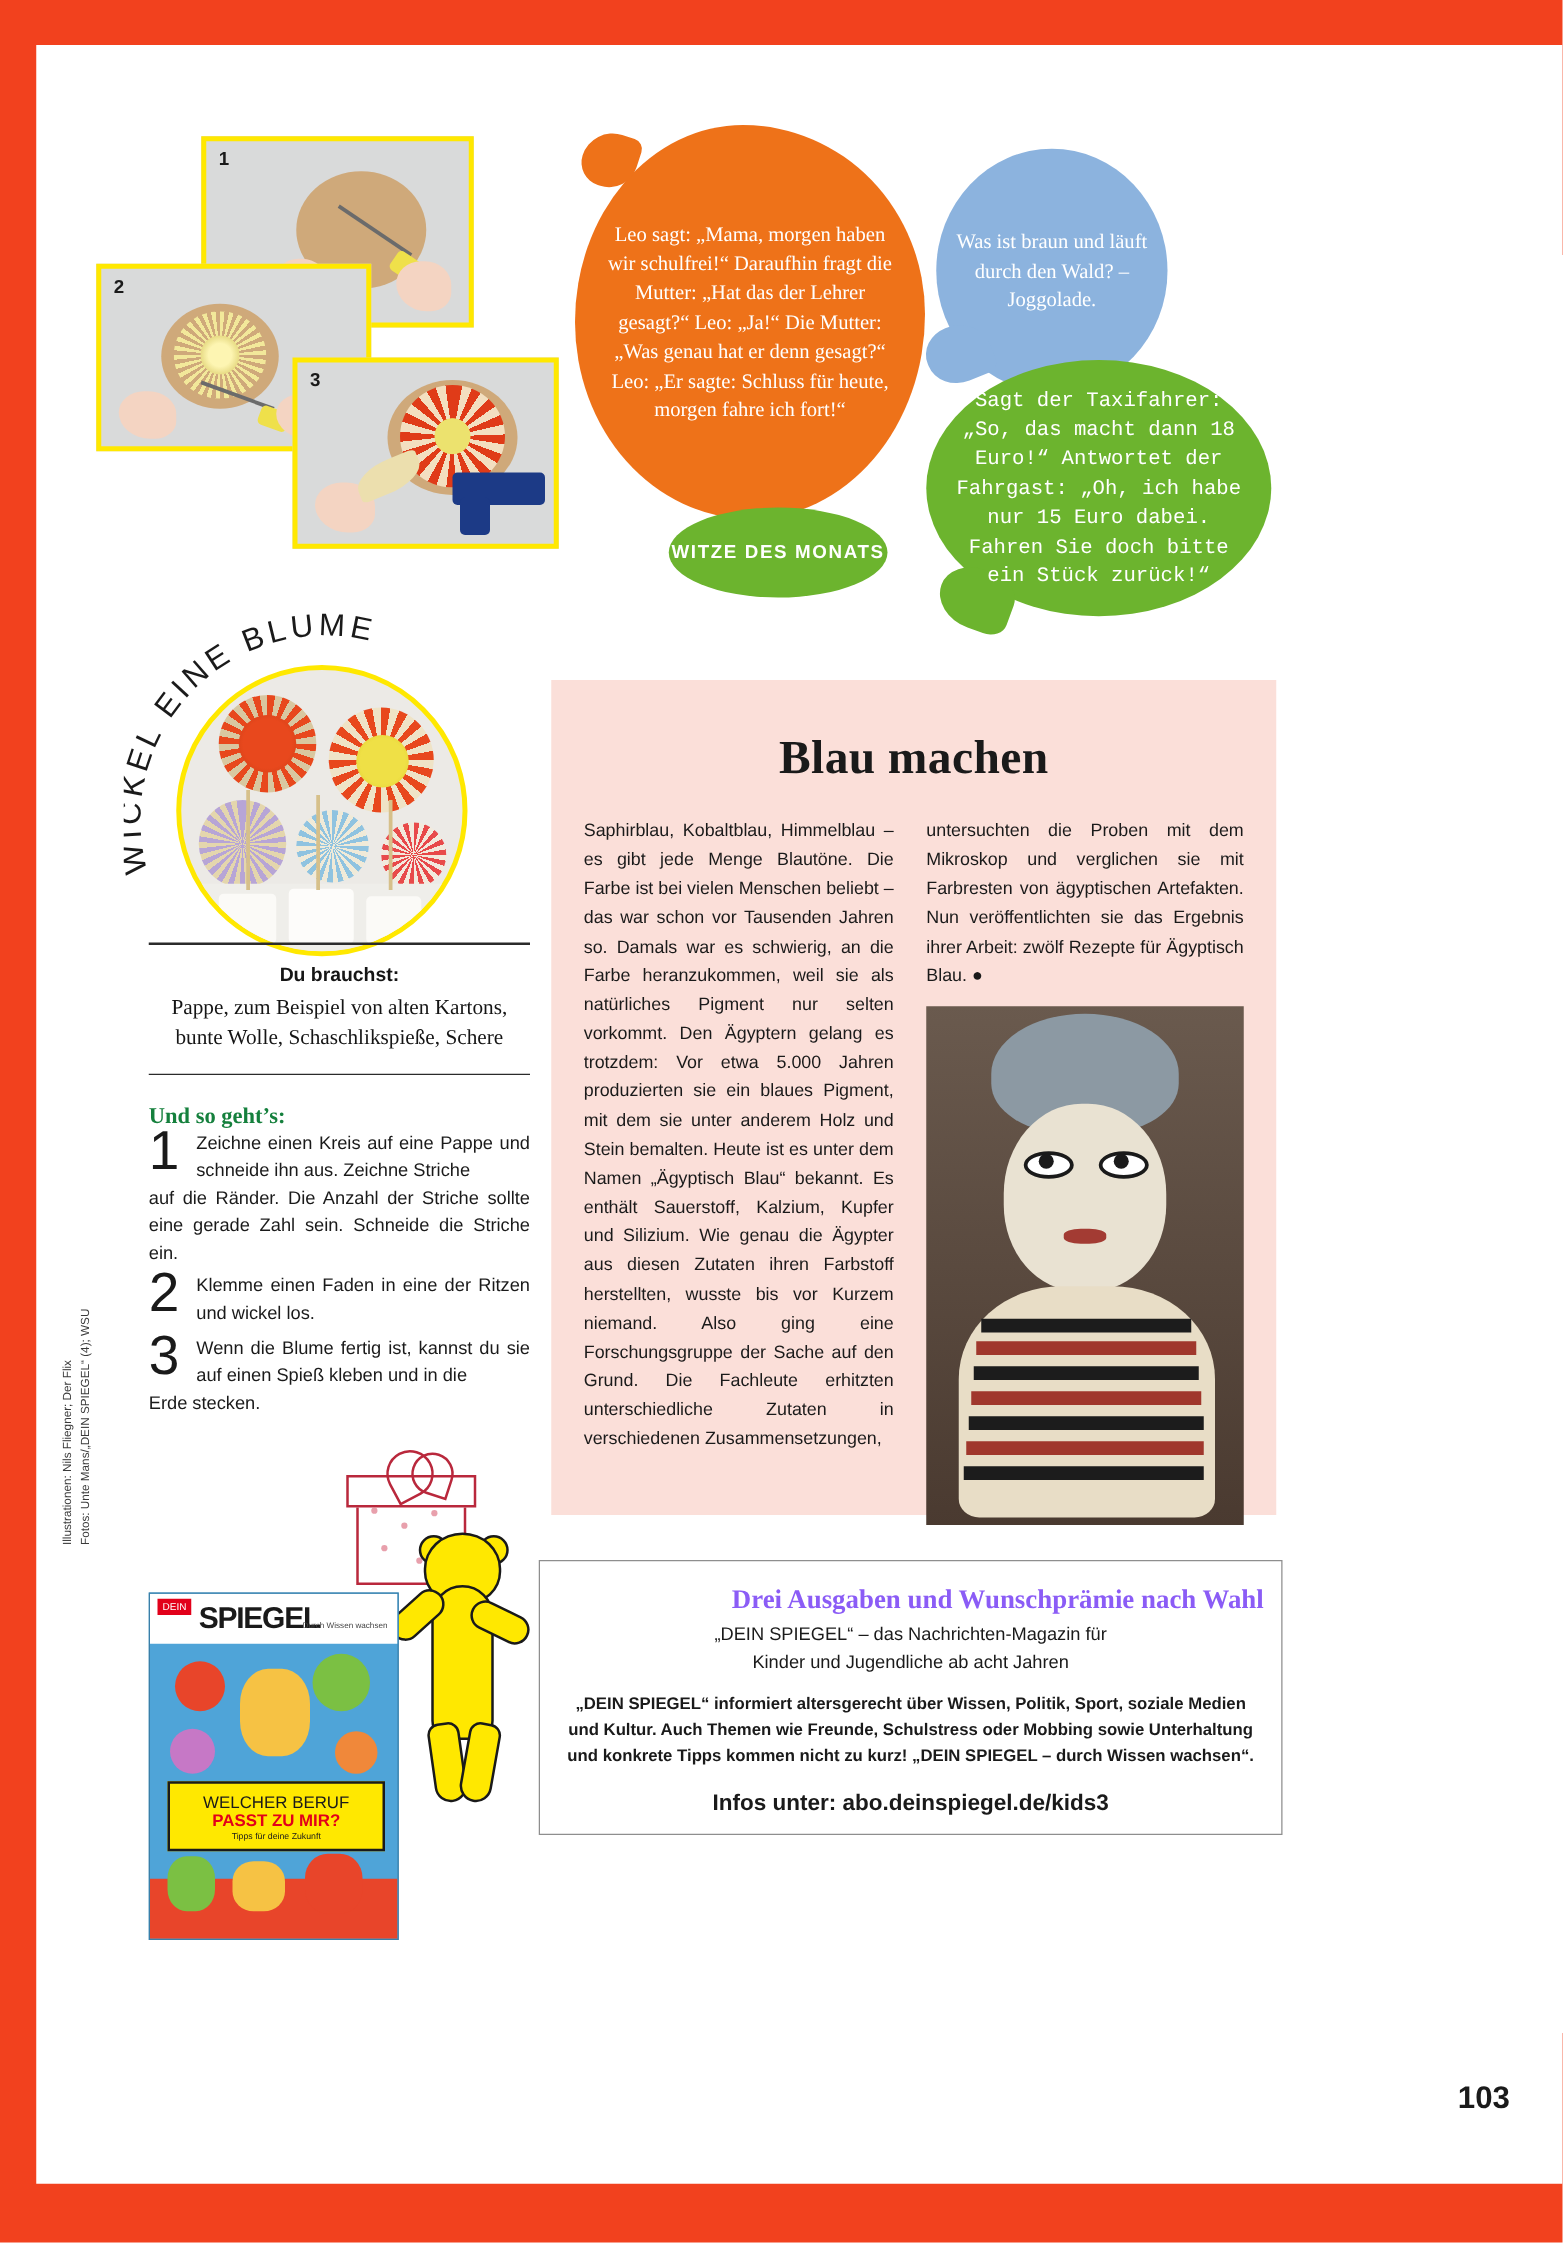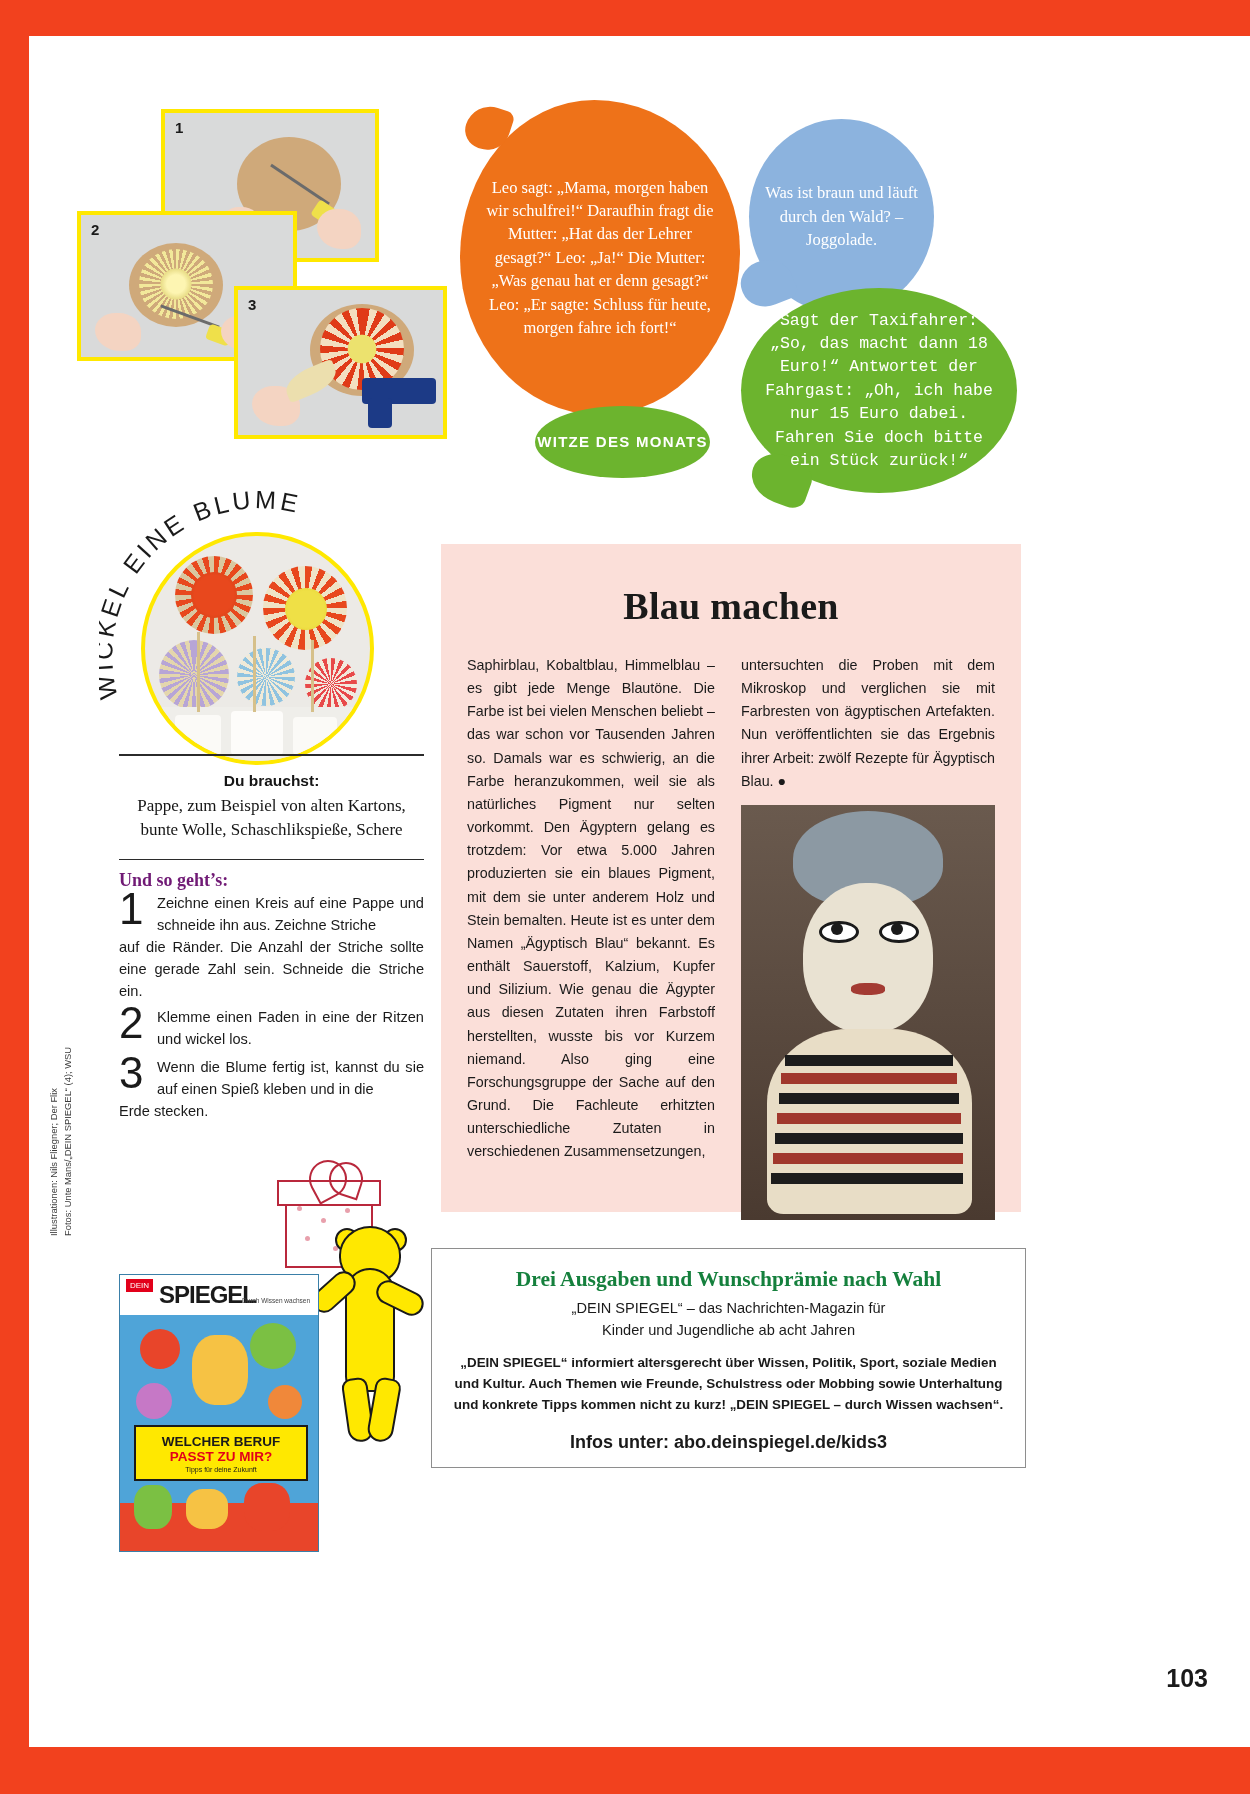--- a/index.html
+++ b/index.html
@@ -122,22 +122,22 @@
     font-weight:bold; font-size:15.5px; text-align:center;
     margin:16px 0 4px; color:#151515;
   }
   .need-body {
     font-family:"Liberation Serif", serif;
     font-size:17px; text-align:center; line-height:1.45; color:#151515;
     margin:0 0 16px;
   }
   .howto-title {
     font-family:"Liberation Serif", serif;
-    font-weight:bold; font-size:18px; color:#701a75;
-    margin:10px 0 2px;
+    font-weight:bold; font-size:18px; color:#15803d;
+    margin:22px 0 2px;
   }
   .step { position:relative; min-height:46px; margin-bottom:4px; }
   .step .num {
     position:absolute; left:0; top:-6px;
     font-family:"Liberation Sans", sans-serif;
     font-size:44px; font-weight:300; line-height:1; color:#1a1a1a;
   }
   .step .txt {
     font-size:14.6px; line-height:1.5; color:#1a1a1a; text-align:justify;
   }
@@ -188,21 +188,21 @@
     position:absolute; left:402px; top:1212px;
     width:595px; height:220px;
     border:1px solid #8e8e8e;
     text-align:center;
     box-sizing:border-box;
     padding:18px 14px 10px;
   }
   .promo h2 {
     margin:0 0 6px;
     font-family:"Liberation Serif", serif;
-    font-size:21.5px; font-weight:bold; color:#15803d;
+    font-size:21.5px; font-weight:bold; color:#8b5cf6;text-align:right;
   }
   .promo .sub { font-size:14.6px; line-height:1.5; color:#1a1a1a; margin:0 0 10px; }
   .promo .body { font-size:13.4px; font-weight:bold; line-height:1.58; color:#1a1a1a; margin:0; }
   .promo .infos { margin-top:13px; font-size:18px; font-weight:bold; }
   .promo .infos b { }
 
   
   .mascot { position:absolute; left:228px; top:1130px; width:180px; height:290px; }
   .gift-box { position:absolute; left:28px; top:28px; width:84px; height:70px;
     background:#ffffff; border:2.5px solid #b9283c; }
@@ -246,21 +246,21 @@
     padding:2px 4px;
   }
   .cover-tag {
     position:absolute; right:8px; top:22px; font-size:6.5px; color:#444;
   }
   .cover-band {
     position:absolute; left:14px; top:150px; width:170px; height:52px;
     background:#FFE800; border:2px solid #1a1a1a;
     display:flex; flex-direction:column; align-items:center; justify-content:center;
   }
-  .cover-band .l1 { font-size:13.5px; font-weight:bold; color:#1a1a1a; }
+  .cover-band .l1 { font-size:13.5px; font-weight:normal; color:#1a1a1a; }
   .cover-band .l2 { font-size:13.5px; font-weight:bold; color:#E2001A; }
   .cover-band .l3 { font-size:7px; color:#1a1a1a; margin-top:2px; }
   .cov-fig { position:absolute; border-radius:50%; }
   .cover-bottom { position:absolute; left:0; bottom:0; width:100%; height:48px;
     background:#E8452A; }
 
   
   .credits {
     position:absolute; left:18px; top:1200px;
     width:220px;

